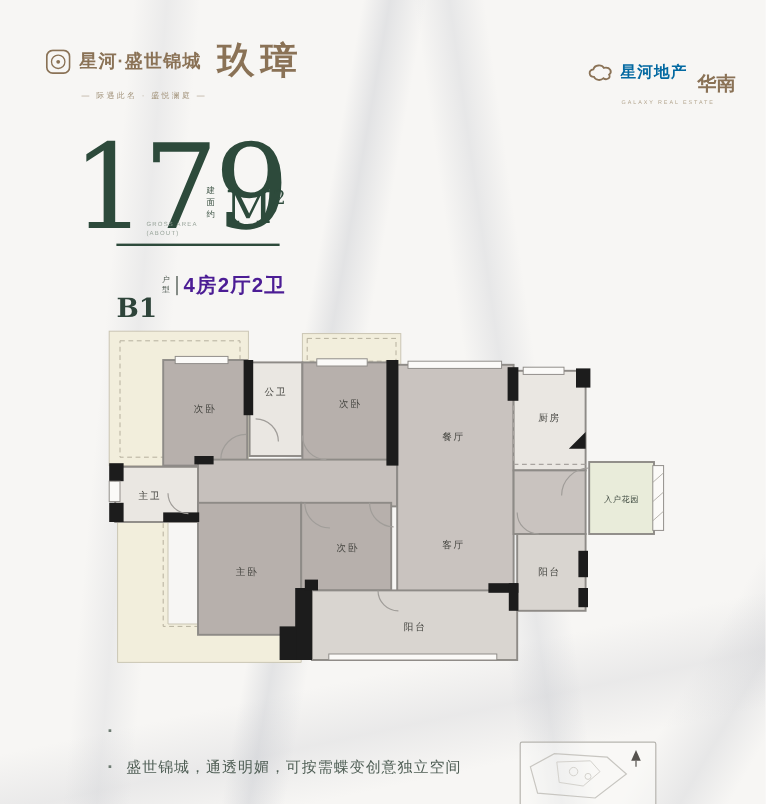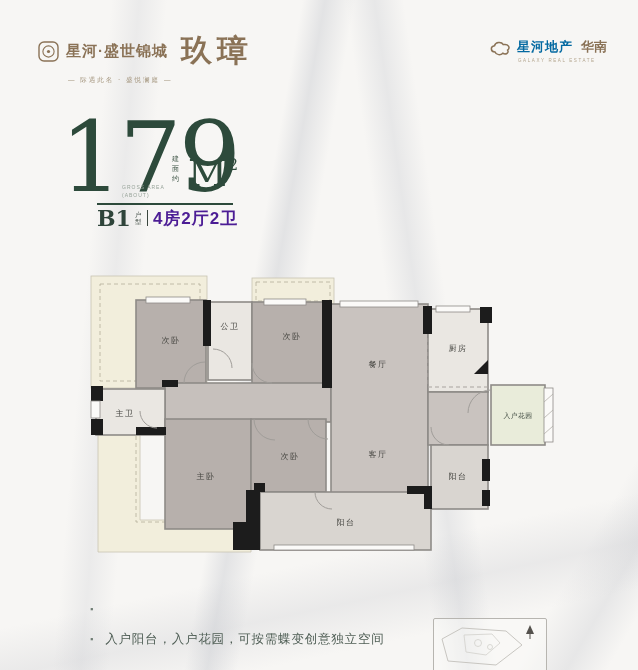--- a/index.html
+++ b/index.html
@@ -20,33 +20,33 @@
       linear-gradient(120deg, rgba(215,216,220,0) 88%, rgba(201,203,208,.35) 93%, rgba(215,216,220,0) 97%);
   }
   .brand-left{position:absolute;left:38px;top:30px;display:flex;flex-direction:column;}
   .brand-row{display:flex;align-items:center;gap:7px;}
   .brand-name{font-size:15px;font-weight:bold;color:#8a7256;letter-spacing:1px;}
   .product-name{font-size:31px;font-weight:600;color:#8a7256;letter-spacing:5px;margin-left:6px;}
   .brand-tagline{font-size:6.5px;color:#a3947c;letter-spacing:2px;margin:4px 0 0 30px;}
   .brand-right{position:absolute;left:488px;top:38px;display:flex;flex-direction:column;align-items:flex-start;}
   .brand-right .row{display:flex;align-items:center;gap:5px;}
   .dev-name{font-size:13px;font-weight:bold;color:#0369a1;letter-spacing:1px;}
-  .dev-region{font-size:13px;font-weight:bold;color:#8a7256;margin-left:3px;}
+  .dev-region{font-size:16px;font-weight:bold;color:#8a7256;margin-left:3px;margin-top:22px;}
   .dev-en{font-size:4.5px;color:#b4a68f;letter-spacing:1.6px;margin:2px 0 0 30px;}
 
   .area-block{position:absolute;left:60px;top:112px;}
   .area-number{font-family:"DejaVu Serif","Liberation Serif",serif;font-size:98px;line-height:0.92;color:#2d4a3b;letter-spacing:-3px;}
   .area-unit-col{position:absolute;left:108px;top:42px;display:flex;flex-direction:row;align-items:flex-start;}
   .area-prefix{font-size:7px;color:#3f5546;letter-spacing:1px;margin-left:4px;}
   .area-m{font-family:"DejaVu Serif","Liberation Serif",serif;font-size:38px;line-height:1;color:#2d4a3b;}
   .area-m sup{font-size:16px;vertical-align:16px;margin-left:1px;}
   .area-note{position:absolute;left:62px;top:72px;font-size:5px;color:#97a399;letter-spacing:1px;line-height:1.5;text-transform:uppercase;}
   .headline-rule{position:absolute;left:97px;top:203px;width:136px;height:2px;background:#2d4a3b;}
   .unit-row{position:absolute;left:97px;top:207px;display:flex;align-items:center;}
-  .unit-code{font-family:"DejaVu Serif","Liberation Serif",serif;font-size:22px;font-weight:bold;color:#2e443a;line-height:1;}
+  .unit-code{font-family:"DejaVu Serif","Liberation Serif",serif;font-size:22px;font-weight:bold;color:#2e443a;line-height:1;margin-top:39px;}
   .unit-type{width:8px;font-size:6.5px;line-height:1.1;color:#4a564e;word-break:break-all;margin:0 2px 0 4px;}
   .unit-divider{width:1px;height:16px;background:#3a463e;margin:0 5px 0 2px;}
   .unit-spec{font-size:17px;font-weight:bold;color:#4c1d95;letter-spacing:1px;line-height:1;}
 
   .plan-wrap{position:absolute;left:78px;top:262px;width:484px;height:312px;}
   .features{position:absolute;left:90px;top:601px;list-style:none;margin:0;padding:0;}
   .features li{display:flex;align-items:flex-start;margin-bottom:13px;}
   .feature-bullet{font-size:9px;color:#6d7b72;margin-right:12px;line-height:17px;}
   .feature-text{font-size:12.5px;color:#4f5e55;letter-spacing:0.8px;line-height:17px;}
 
@@ -191,21 +191,21 @@
       </g>
     </svg>
   </div>
 
   <ul class="features">
     <li>
       <span class="feature-bullet">▪</span>
     </li>
     <li>
       <span class="feature-bullet">▪</span>
-      <span class="feature-text">入户阳台，入户花园，可按需蝶变创意独立空间</span>
+      <span class="feature-text">盛世锦城，通透明媚，可按需蝶变创意独立空间</span>
     </li>
   </ul>
 
   <div class="minimap">
     <svg width="110" height="58" viewBox="0 0 110 58">
       <path d="M8,20 L28,9 L72,12 L88,26 L62,46 L14,42 Z" fill="none" stroke="#c8c6c1" stroke-width="1"></path>
       <path d="M30,16 L58,15 L66,24 L52,36 L32,33 Z" fill="none" stroke="#d2d0cb" stroke-width="0.8"></path>
       <circle cx="44" cy="24" r="3.5" fill="none" stroke="#d2d0cb" stroke-width="0.8"></circle>
       <circle cx="56" cy="28" r="2.5" fill="none" stroke="#d2d0cb" stroke-width="0.8"></circle>
       <g>

